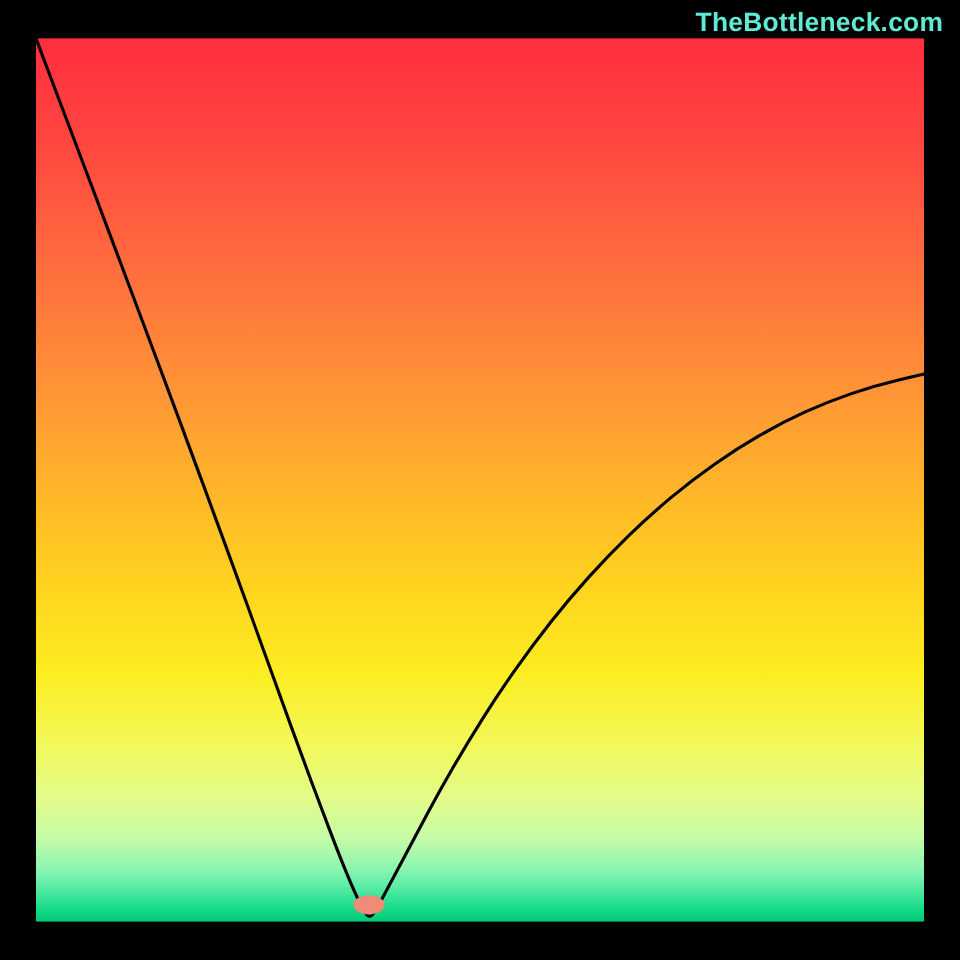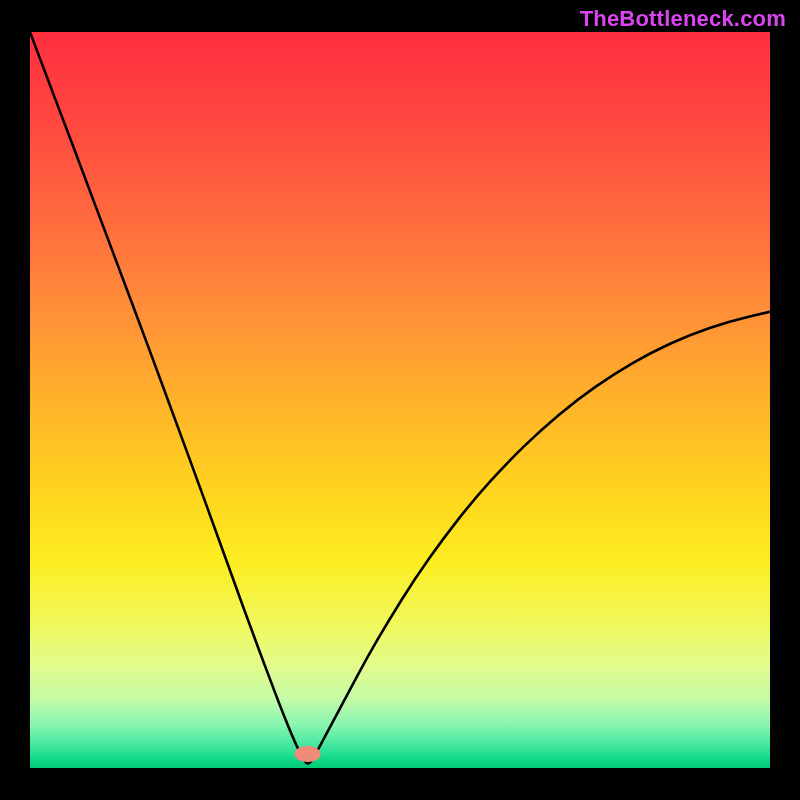--- a/index.html
+++ b/index.html
@@ -18,21 +18,21 @@
     height: 800px;
     background: #000;
   }
   .watermark {
     position: absolute;
     top: 6px;
     right: 14px;
     font-family: Arial, Helvetica, sans-serif;
     font-size: 22px;
     font-weight: 600;
-    color: #d946ef;
+    color: #5eead4;
     letter-spacing: 0.2px;
   }
 </style>
 </head>
 <body>
 <div class="frame">
 
   <svg id="chart-svg" width="800" height="800" viewBox="0 0 800 800">
       <defs>
         <linearGradient id="bgGrad" x1="0" y1="0" x2="0" y2="1">

